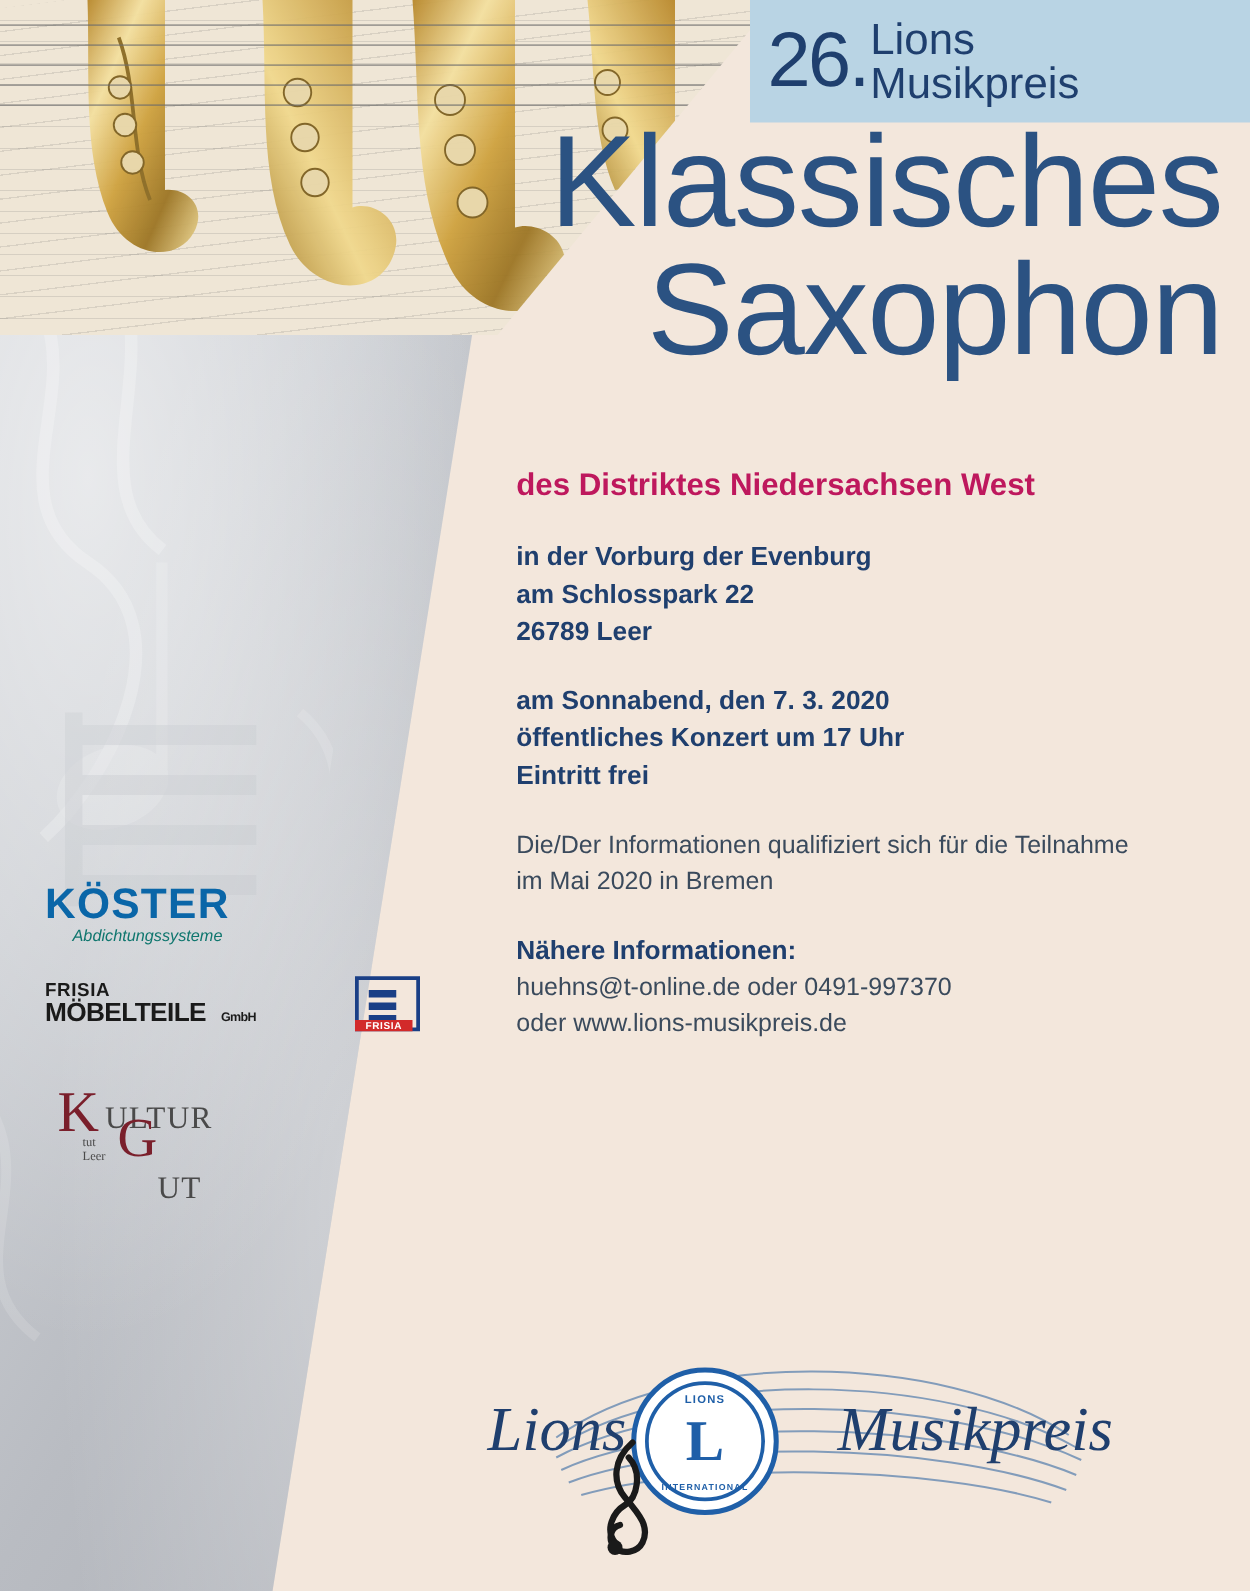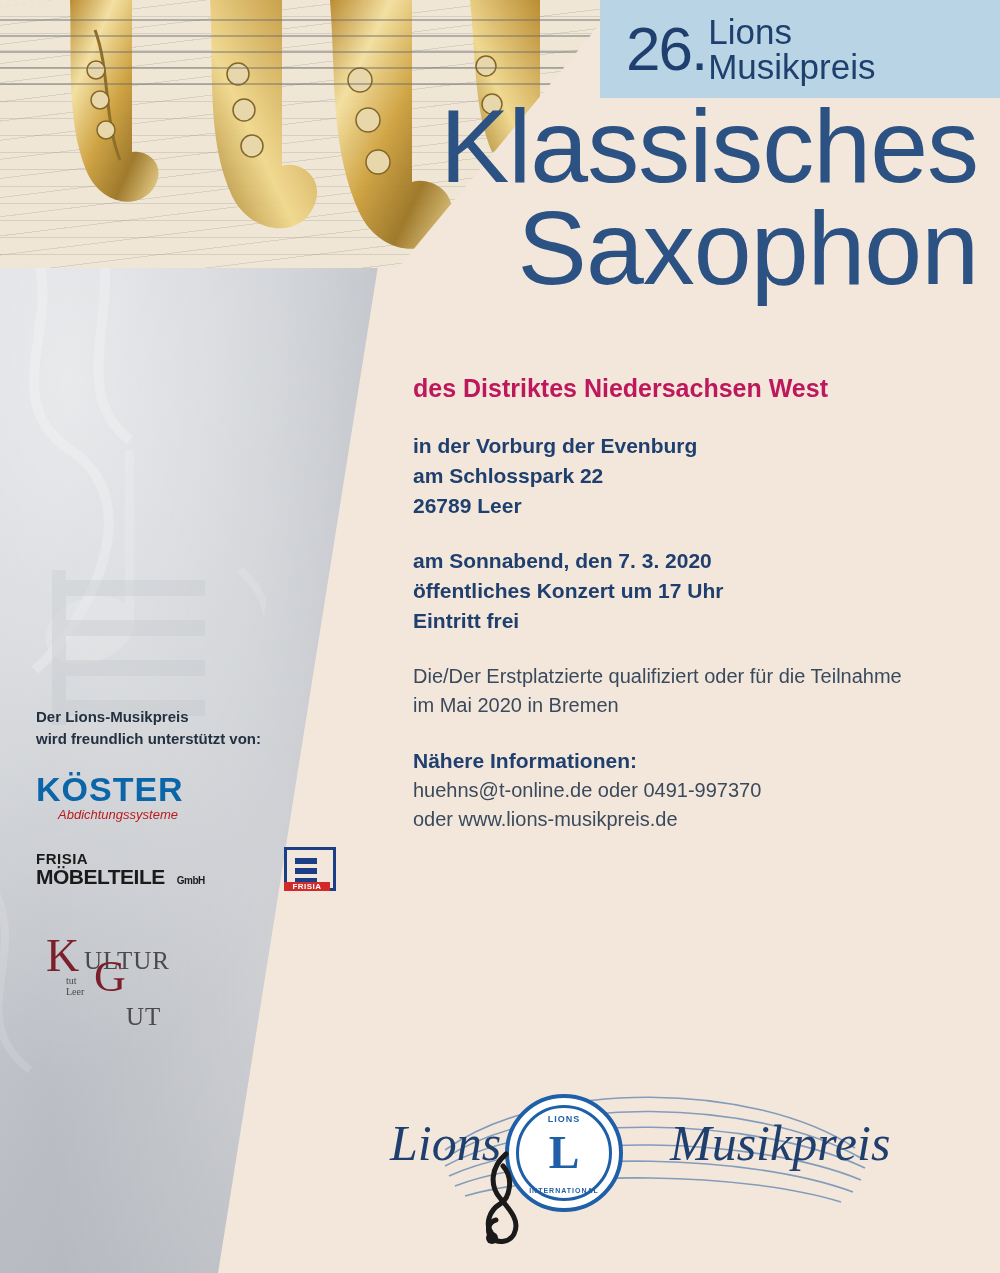--- a/index.html
+++ b/index.html
@@ -79,21 +79,21 @@
     right: 0; top: 0;
     width: 400px;
     height: 98px;
     background: #b9d4e4;
   }
   .topband .inner {
     position: absolute;
     inset: 0;
     display: flex;
     align-items: center;
-    padding-left: 26px;
+    padding-left: 14px;
     box-sizing: border-box;
   }
   .num26 {
     font-family: "Liberation Sans", sans-serif;
     font-size: 62px;
     font-weight: 400;
     color: #1f3f6e;
     line-height: 1;
     letter-spacing: -2px;
   }
@@ -178,21 +178,21 @@
     line-height: 1;
   }
   .logo-koester .sub {
     font-size: 13px;
     font-style: italic;
     font-weight: normal;
     letter-spacing: 0;
     display: block;
     margin-top: 2px;
     margin-left: 22px;
-    color: #b91c1c;
+    color: #0f766e;
   }
   .logo-frisia {
     margin-top: 26px;
     display: flex;
     align-items: center;
     gap: 4px;
     justify-content: space-between;
   }
   .logo-frisia .txt {
     font-weight: bold;
@@ -450,36 +450,32 @@
     </div>
 
     <div class="block">
       <div class="bold-md">am Sonnabend, den 7. 3. 2020</div>
       <div class="bold-md">öffentliches Konzert um 17 Uhr</div>
       <div class="bold-md">Eintritt frei</div>
     </div>
 
 
     <div class="block">
-      <div class="reg-md">Die/Der Erstplatzierte qualifiziert oder für die Teilnahme</div>
+      <div class="reg-md">Die/Der Informationen qualifiziert sich für die Teilnahme</div>
       <div class="reg-md">im Mai 2020 in Bremen</div>
     </div>
 
     <div class="block">
       <div class="bold-md">Nähere Informationen:</div>
       <div class="reg-md">huehns@t-online.de oder 0491-997370</div>
       <div class="reg-md">oder www.lions-musikpreis.de</div>
     </div>
   </div>
 
   <div class="sponsors">
-    <div class="intro">
-      <div>Der Lions-Musikpreis</div>
-      <div>wird freundlich unterstützt von:</div>
-    </div>
 
     <div class="logo-koester">
       <span>KÖSTER</span>
       <span class="sub">Abdichtungssysteme</span>
     </div>
 
     <div class="logo-frisia">
       <div class="txt">
         <div class="t1">FRISIA</div>
         <div class="t2">

